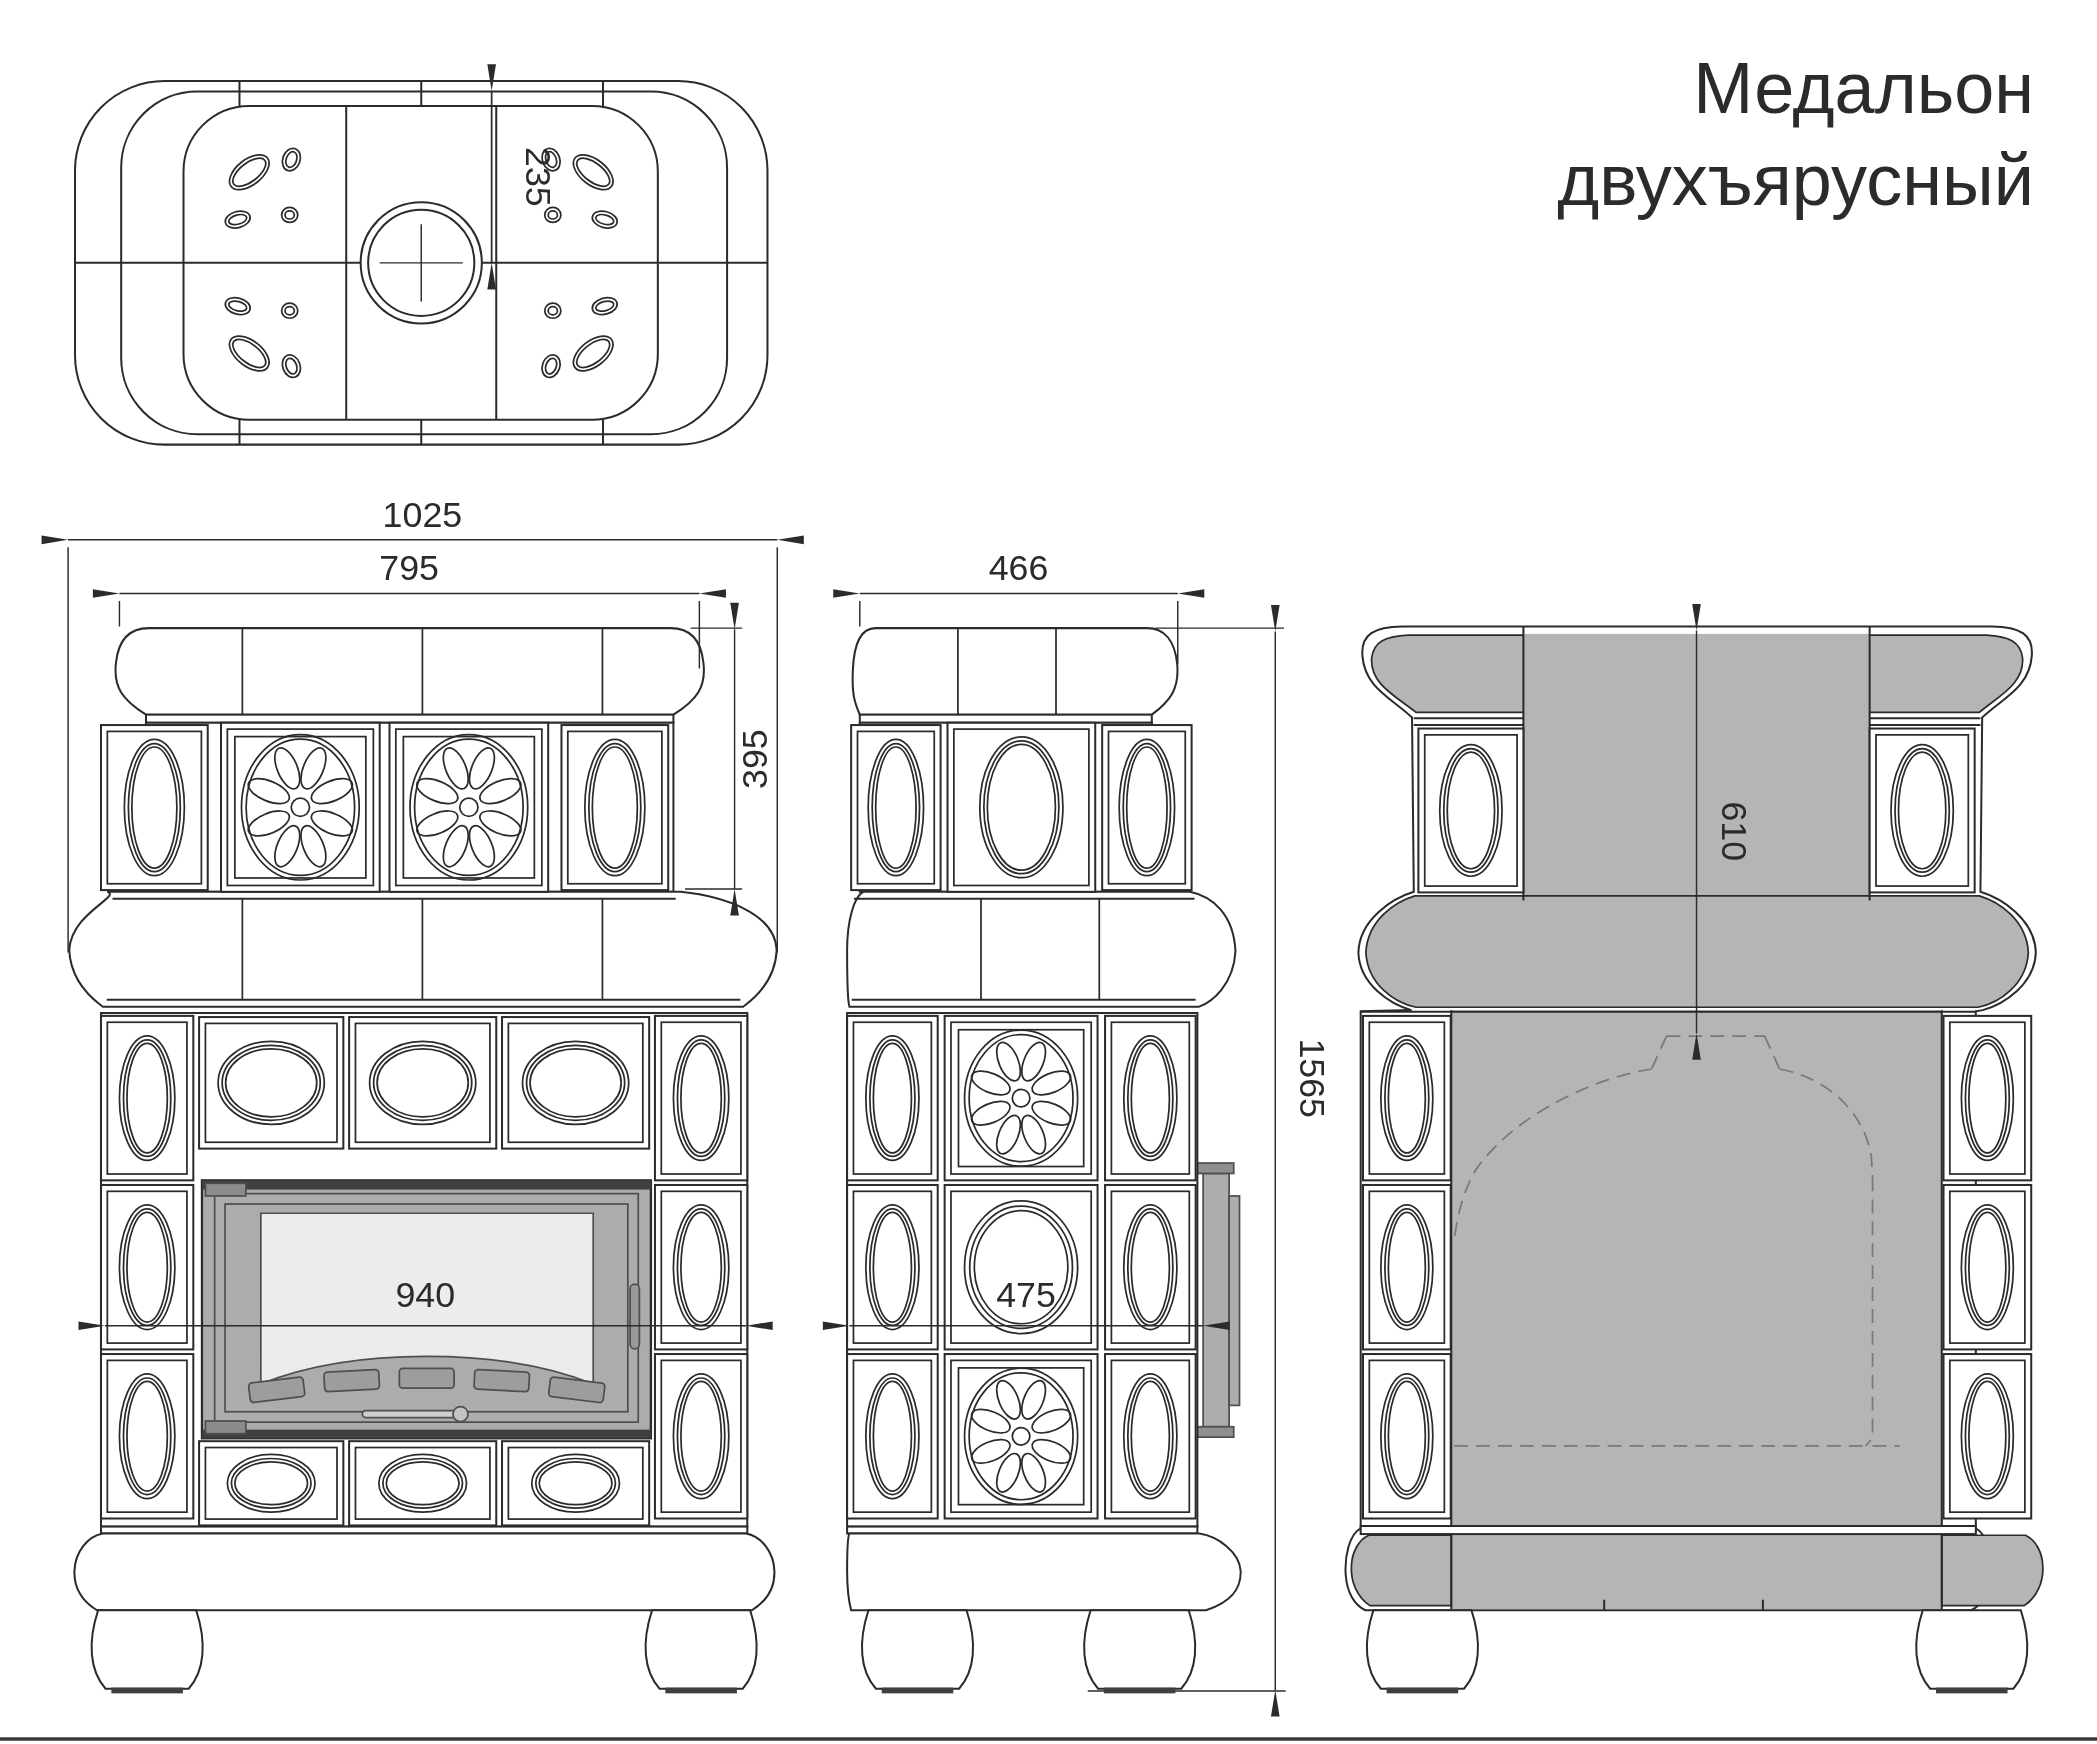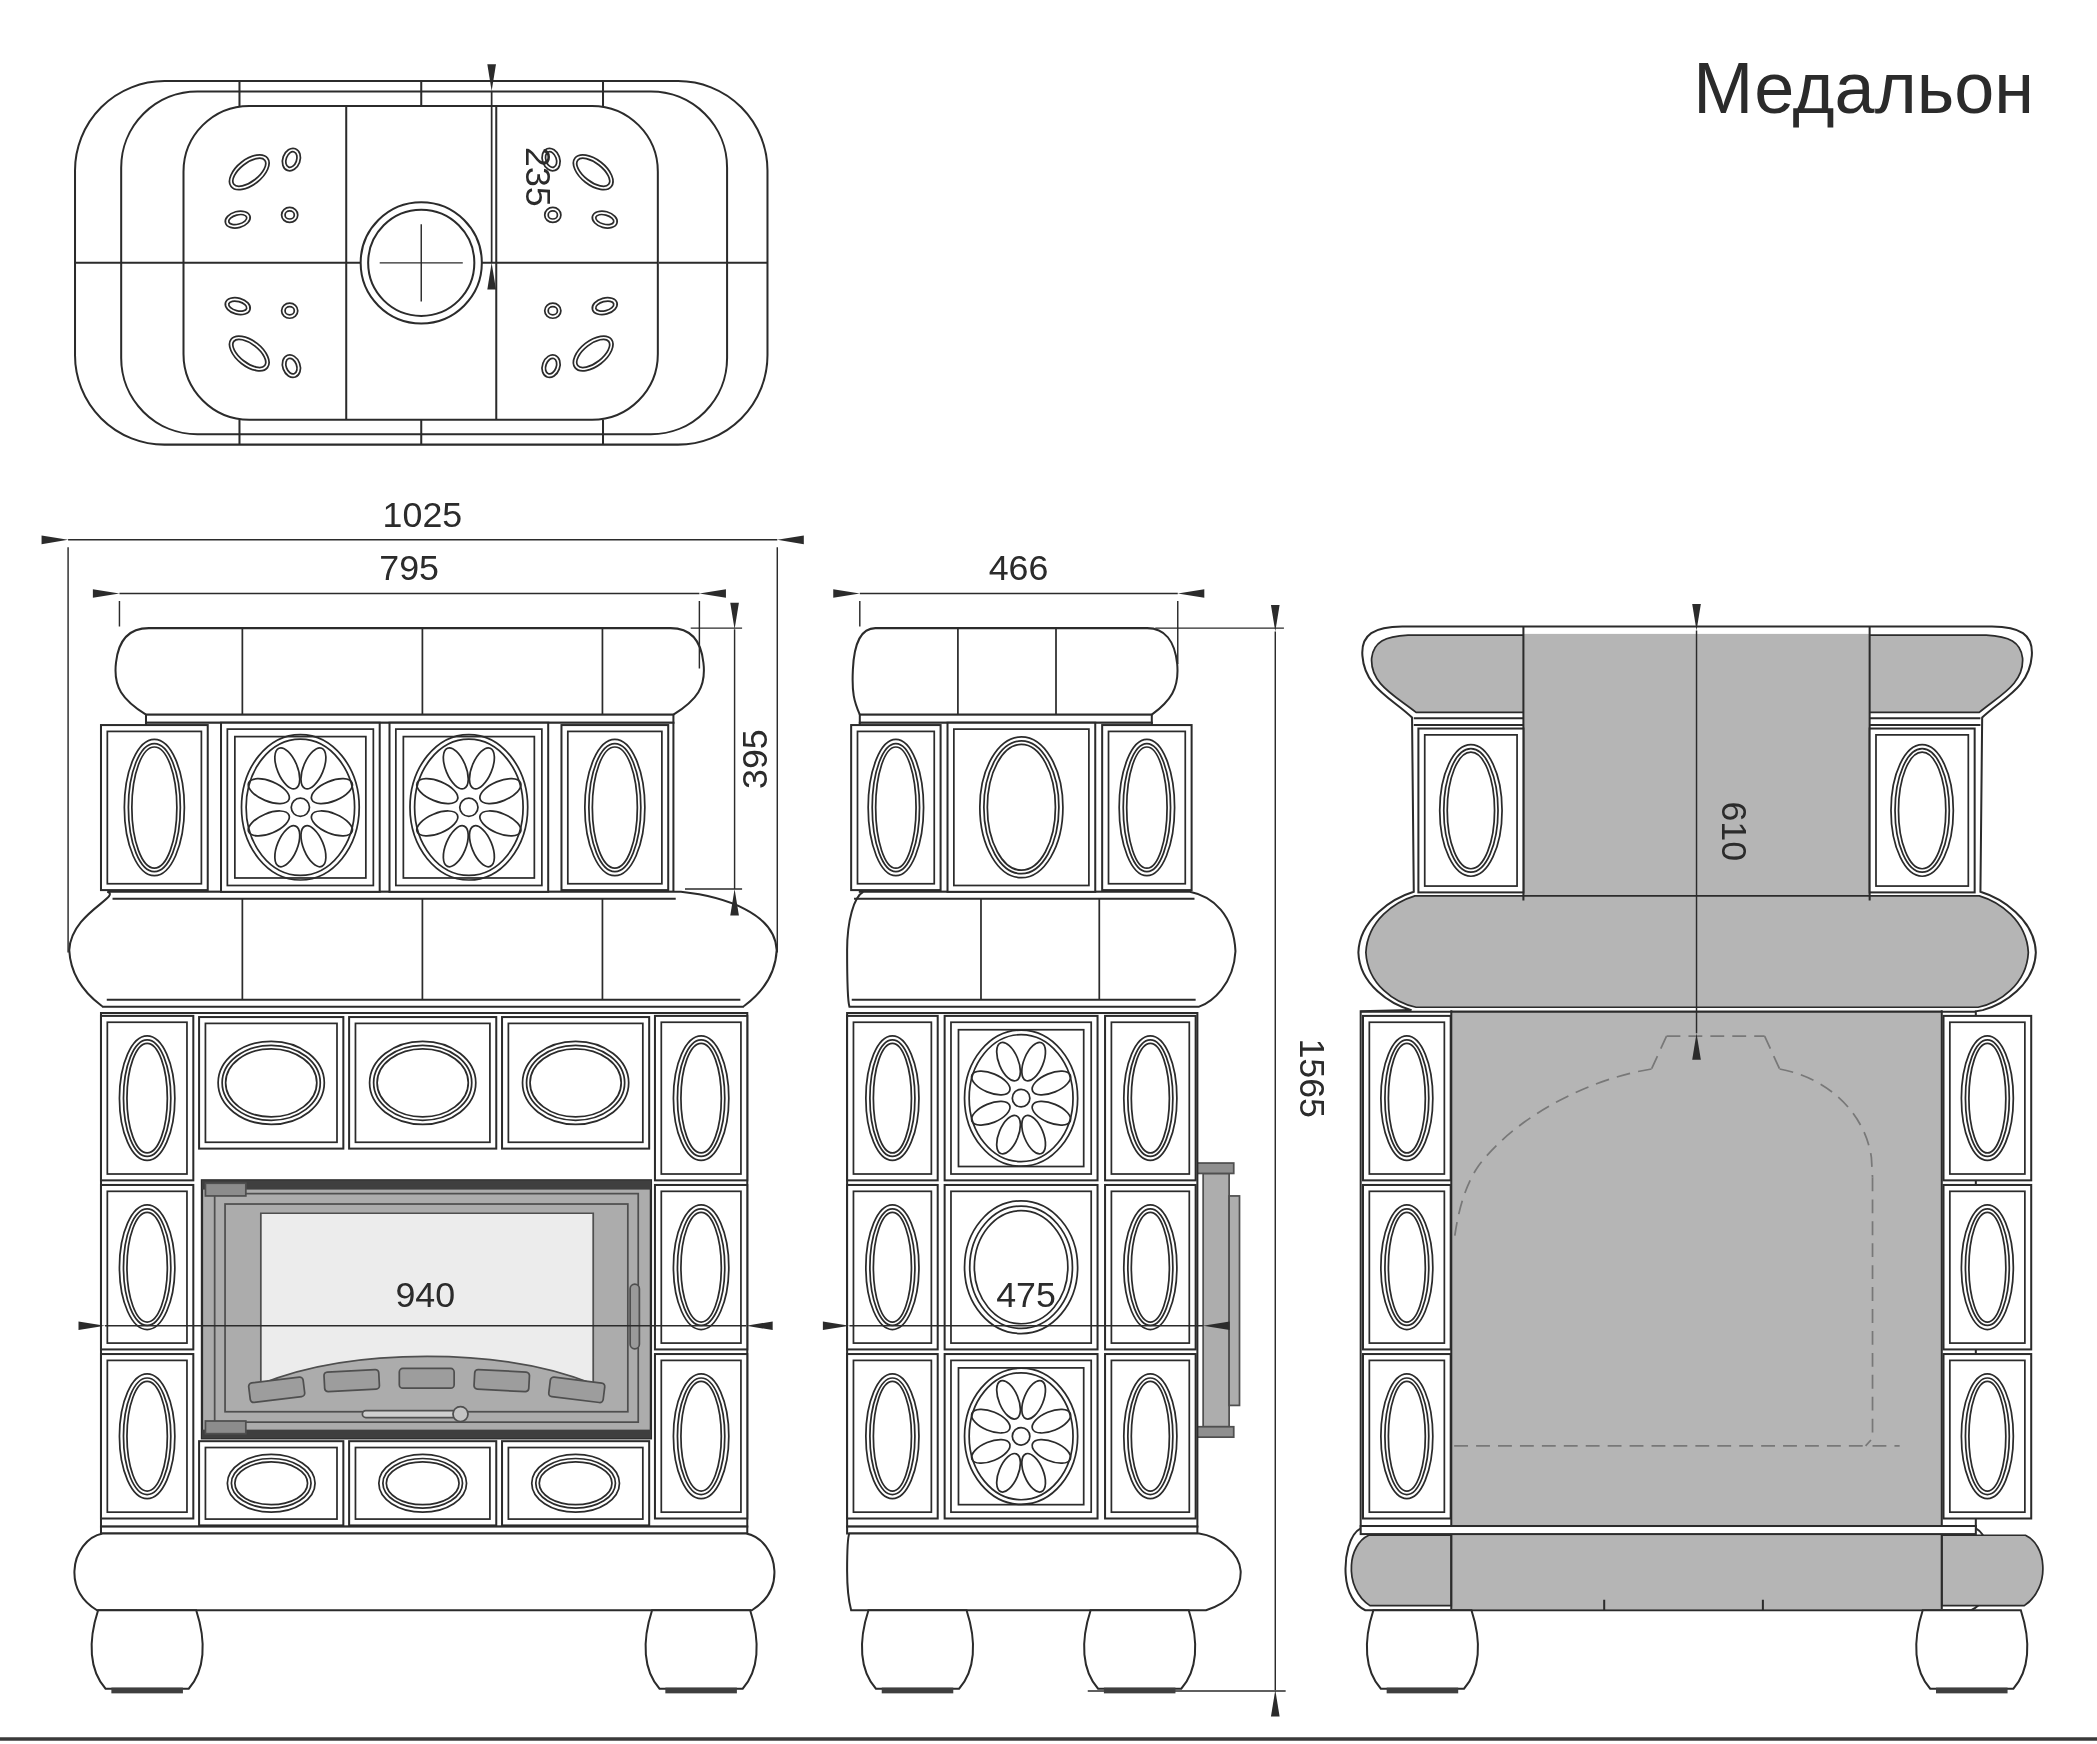--- a/index.html
+++ b/index.html
@@ -10,20 +10,21 @@
          font-family:"Liberation Sans", sans-serif;font-size:72px;line-height:1.28;
          color:#2b2b2b;white-space:nowrap;}
 </style>
 </head>
 <body>
 
 <div id="page">
 
 <div class="title">
   <div>Медальон</div>
+  <div>двухъярусный</div>
 </div>
 
 <svg width="2097" height="1745" viewBox="0 0 3634 3023">
   <defs>
     <marker id="arr" viewBox="0 0 48 20" refX="1" refY="10" markerWidth="48" markerHeight="20" markerUnits="userSpaceOnUse" orient="auto-start-reverse">
       <path d="M1,10 L47,2.5 L47,17.5 Z" fill="#2b2b2b"></path>
     </marker>
   </defs>
 
   <g id="top-view" stroke="#2b2b2b" stroke-width="3.5" fill="none">

